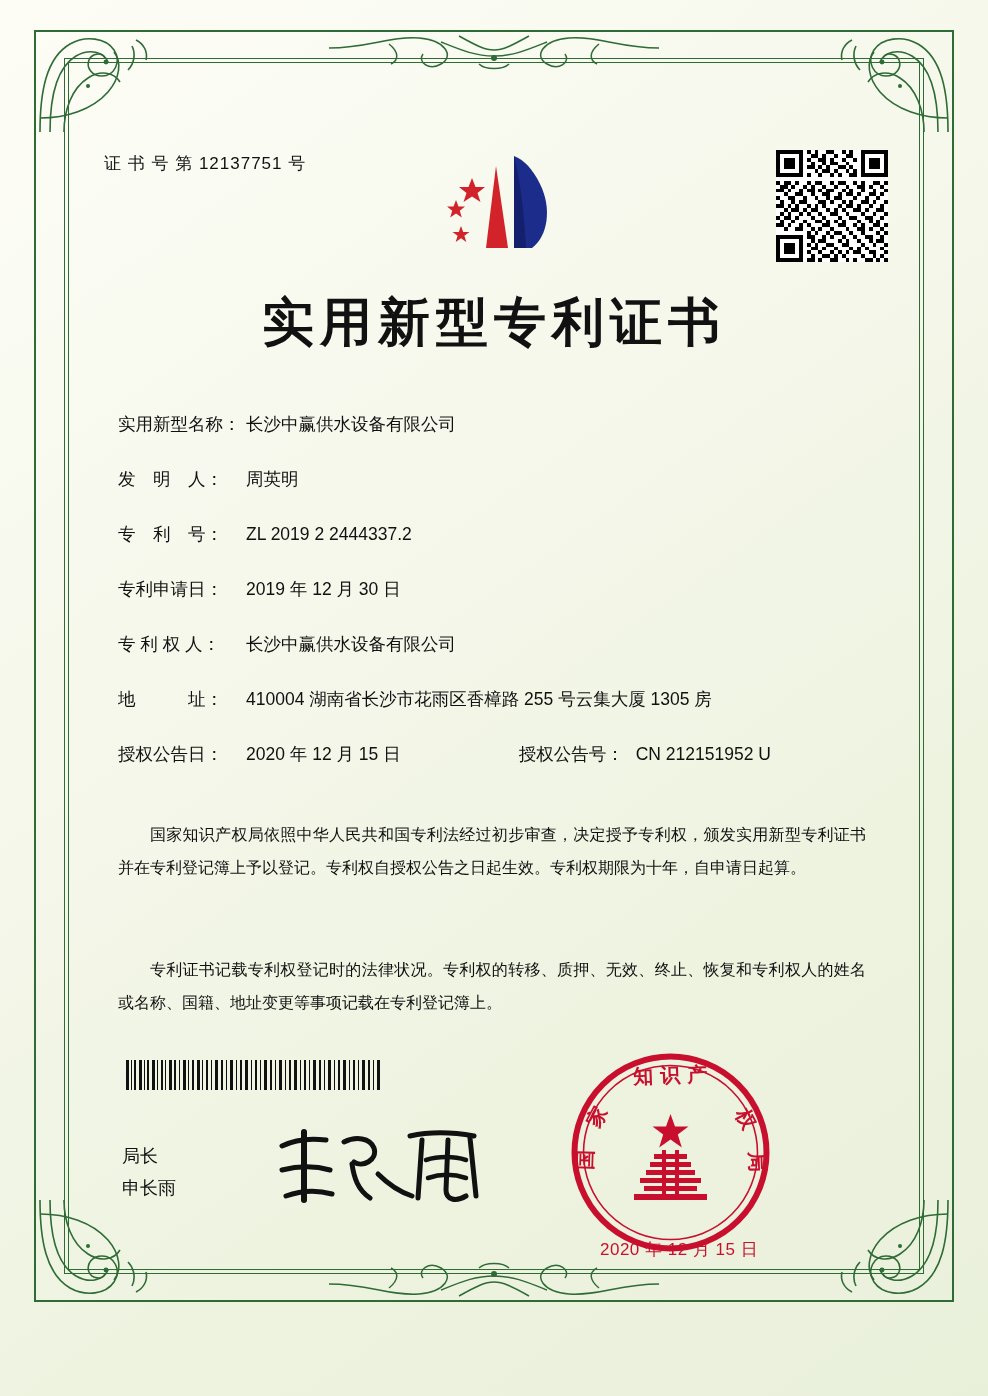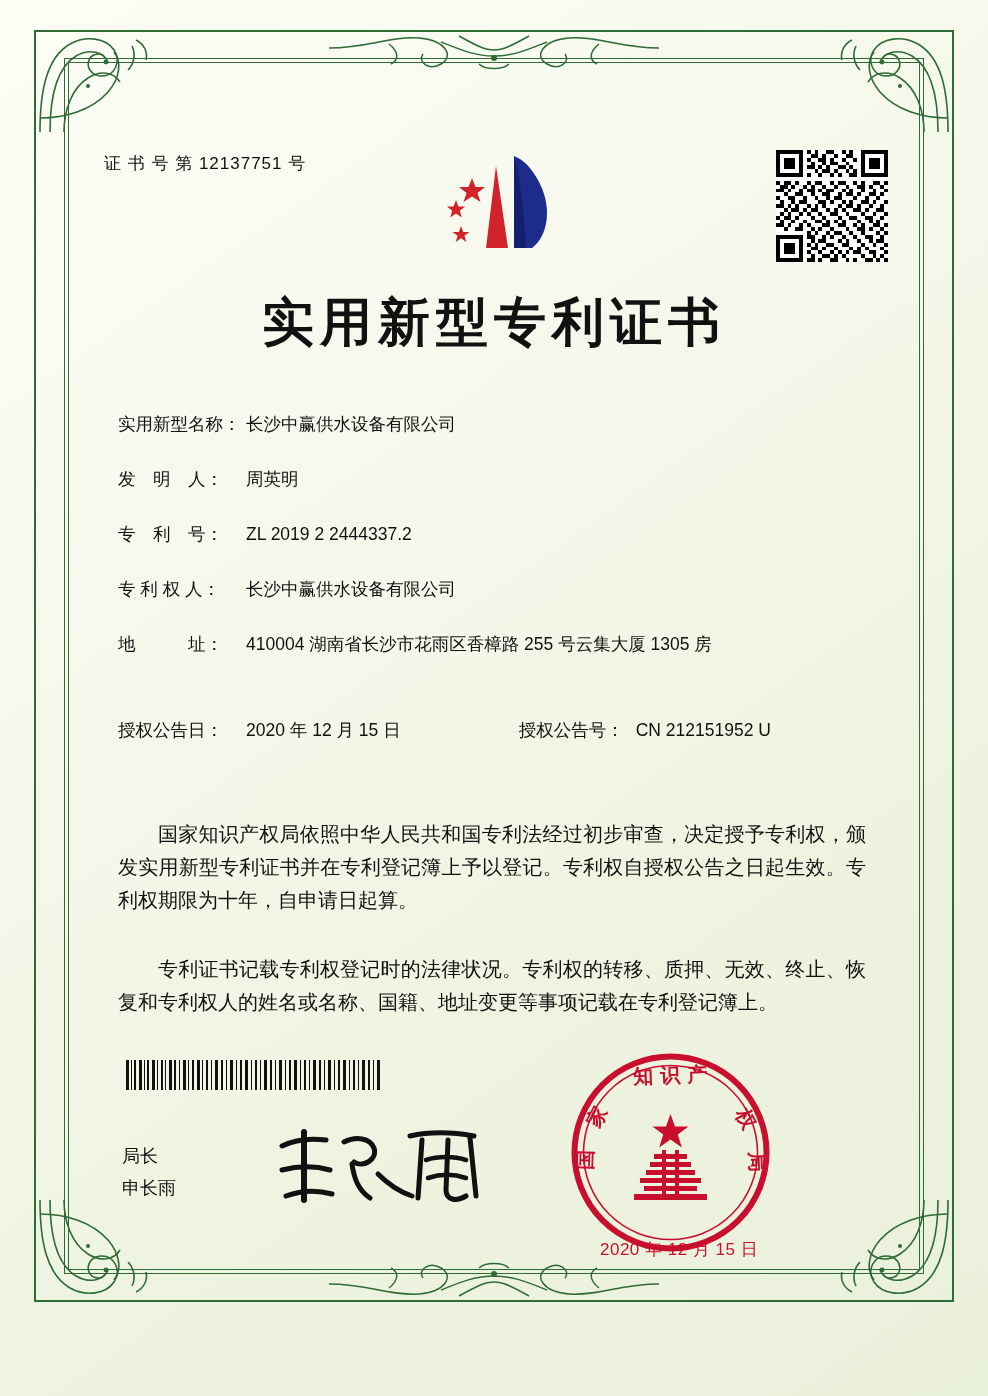--- a/index.html
+++ b/index.html
@@ -125,28 +125,28 @@
   .field-row2 {
     display: flex;
     align-items: baseline;
     font-size: 17.5px;
     color: #111;
     margin-bottom: 18px;
     white-space: nowrap;
   }
   .field-row2 .lab { width: 128px; flex: 0 0 128px; }
   .field-row2 .val { flex: 0 0 auto; }
-  .field-row2 .lab2 { margin-left: 118px; flex: 0 0 auto; margin-top: 31px; }
+  .field-row2 .lab2 { margin-left: 118px; flex: 0 0 auto; }
   .field-row2 .val2 { margin-left: 12px; }
 
   .para {
     position: absolute;
     left: 118px;
     width: 748px;
-    font-size: 20px;
+    font-size: 16px;
     line-height: 33px;
     color: #111;
     text-align: justify;
     text-indent: 2em;
   }
   .para1 { top: 818px; }
   .para2 { top: 953px; }
 
   .barcode {
     position: absolute;
@@ -555,20 +555,24 @@
     </div>
     <div class="field">
       <span class="lab">发　明　人：</span>
       <span class="val">周英明</span>
     </div>
     <div class="field">
       <span class="lab">专　利　号：</span>
       <span class="val">ZL 2019 2 2444337.2</span>
     </div>
     <div class="field">
+      <span class="lab">专利申请日：</span>
+      <span class="val">2019 年 12 月 30 日</span>
+    </div>
+    <div class="field">
       <span class="lab">专 利 权 人：</span>
       <span class="val">长沙中赢供水设备有限公司</span>
     </div>
     <div class="field">
       <span class="lab">地　　　址：</span>
       <span class="val">410004 湖南省长沙市花雨区香樟路 255 号云集大厦 1305 房</span>
     </div>
     <div class="field-row2">
       <span class="lab">授权公告日：</span>
       <span class="val">2020 年 12 月 15 日</span>

